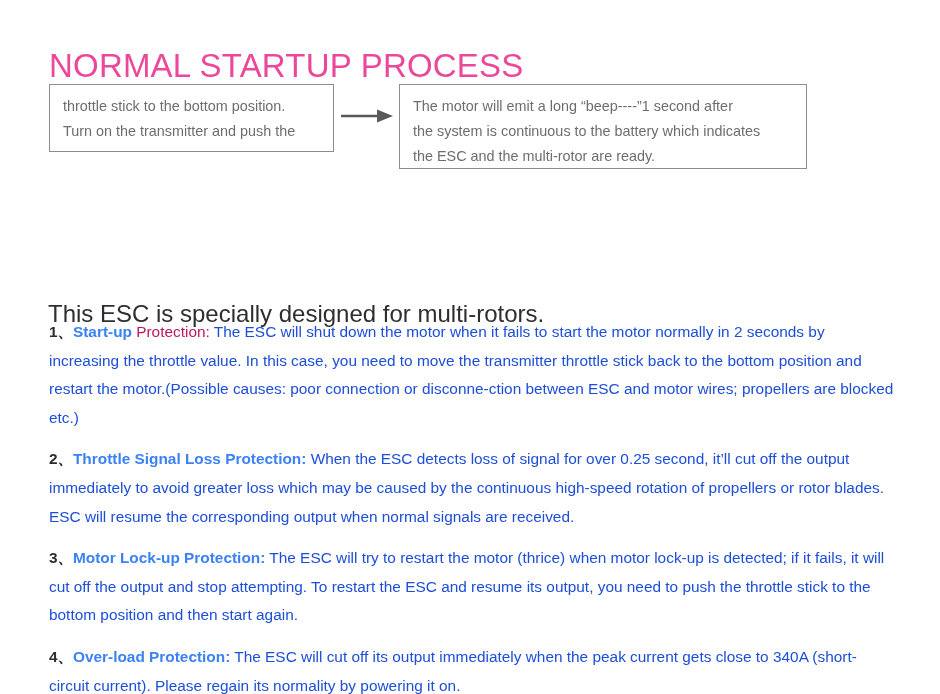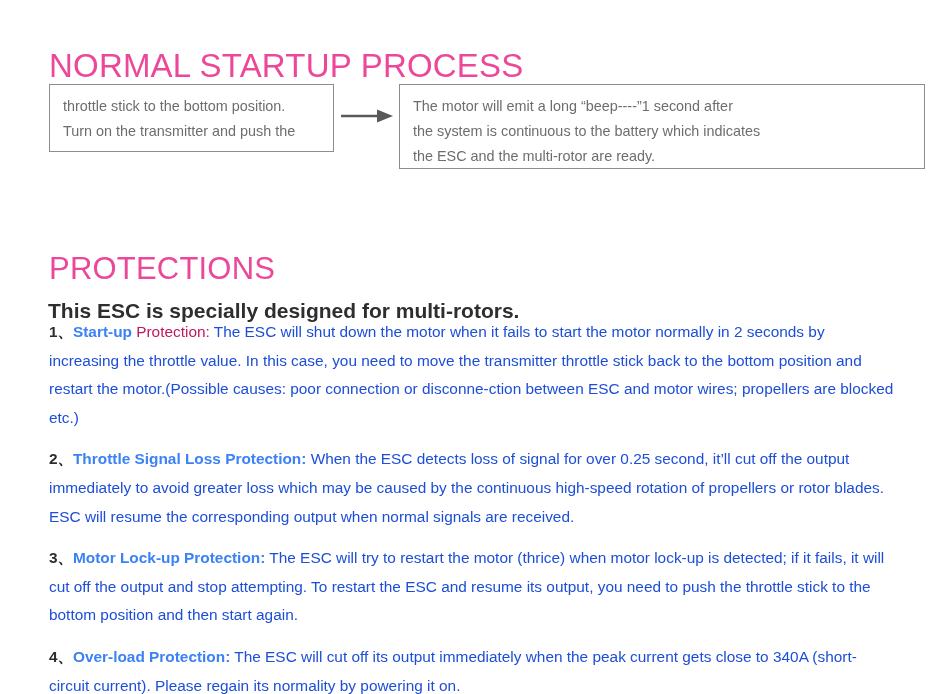--- a/index.html
+++ b/index.html
@@ -39,23 +39,23 @@
   #protections-title {
     top: 228px;
     font-size: 31px;
     line-height: 40px;
   }
 
   .h2-sub {
     position: absolute;
     left: 48px;
     top: 281px;
-    font-size: 21px;
+    font-size: 24px;
     line-height: 26px;
-    font-weight: 700;
+    font-weight: 400;
     color: #2e2e2e;
     white-space: nowrap;
   }
 
   
   .flow {
     position: absolute;
     left: 0;
     top: 0;
   }
@@ -70,21 +70,21 @@
   #flow-box-left {
     left: 49px;
     top: 84px;
     width: 285px;
     height: 68px;
     padding: 9px 12px 0 13px;
   }
   #flow-box-right {
     left: 399px;
     top: 84px;
-    width: 526px;
+    width: 408px;
     height: 85px;
     padding: 9px 0 0 13px;
   }
   .flow-line {
     margin: 0;
     padding: 0;
   }
 
   #flow-arrow {
     position: absolute;
@@ -147,21 +147,20 @@
       <polygon points="36,3.5 52,10 36,16.5" fill="#595959"></polygon>
     </svg>
 
     <div class="flow-box" id="flow-box-right">
       <p class="flow-line">The motor will emit a long “beep----”1 second after</p>
       <p class="flow-line">the system is continuous to the battery which indicates</p>
       <p class="flow-line">the ESC and the multi-rotor are ready.</p>
     </div>
   </div>
 
-  <h1 class="h1-title" id="protections-title">PROTECTIONS</h1>
 
   <h2 class="h2-sub">This ESC is specially designed for multi-rotors.</h2>
 
   <div class="prot-list">
 
     <p class="prot-item">
       <span class="prot-index">1、</span><span class="prot-label">Start-up</span><span class="prot-label-light"> Protection:</span><span class="prot-body"> The ESC will shut down the motor when it fails to start the motor normally in 2 seconds by increasing the throttle value. In this case, you need to move the transmitter throttle stick back to the bottom position and restart the motor.(Possible causes: poor connection or disconne-ction between ESC and motor wires; propellers are blocked etc.)</span>
     </p>
 
     <p class="prot-item">

